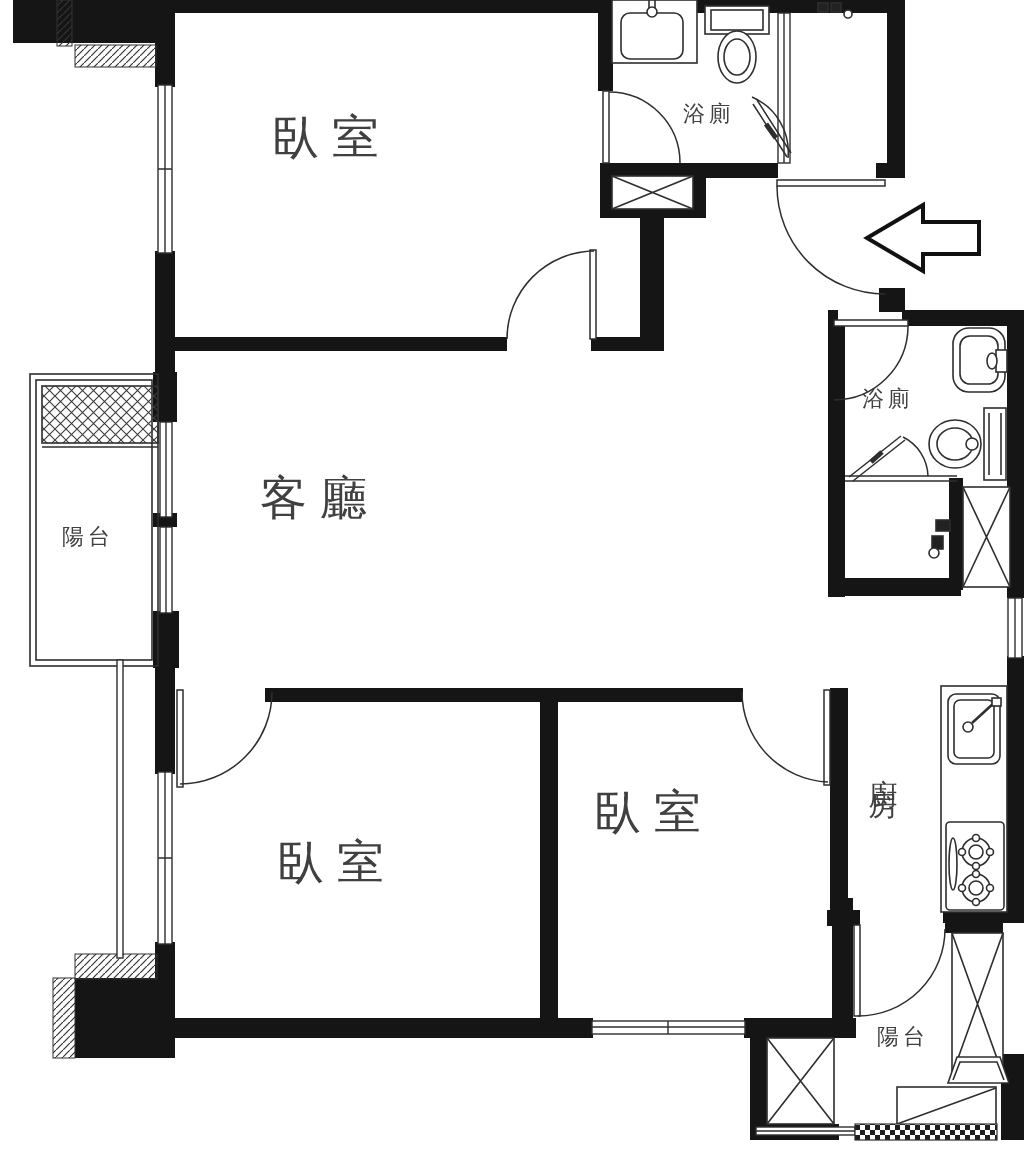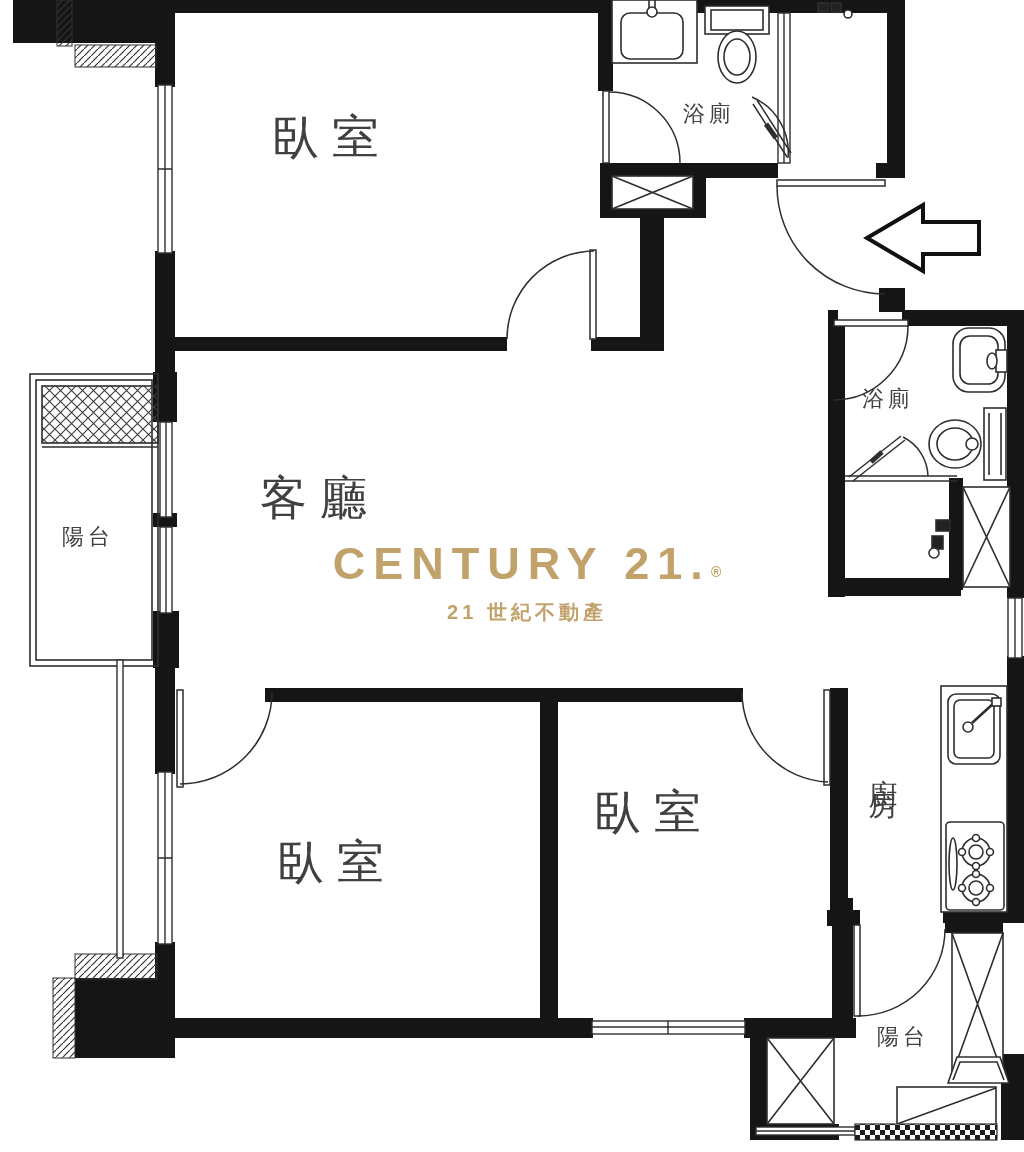--- a/index.html
+++ b/index.html
@@ -219,18 +219,14 @@
 <div class="lbl lbl-big" style="left:332px;top:137px;">臥室</div>
 <div class="lbl lbl-mid" style="left:709px;top:114px;">浴廁</div>
 <div class="lbl lbl-big" style="left:320px;top:498px;">客廳</div>
 <div class="lbl lbl-mid" style="left:88px;top:537px;">陽台</div>
 <div class="lbl lbl-mid" style="left:888px;top:399px;">浴廁</div>
 <div class="lbl lbl-vert" style="left:883px;top:765px;">廚房</div>
 <div class="lbl lbl-big" style="left:337px;top:862px;">臥室</div>
 <div class="lbl lbl-big" style="left:654px;top:812px;">臥室</div>
 <div class="lbl lbl-mid" style="left:903px;top:1037px;">陽台</div>
 
-<div class="logo">
-  <div class="brand"><span>CENTURY 21.</span><span class="reg">®</span></div>
-  <div class="sub">21 世紀不動產</div>
+
 </div>
 
-</div>
-
 </body></html>

